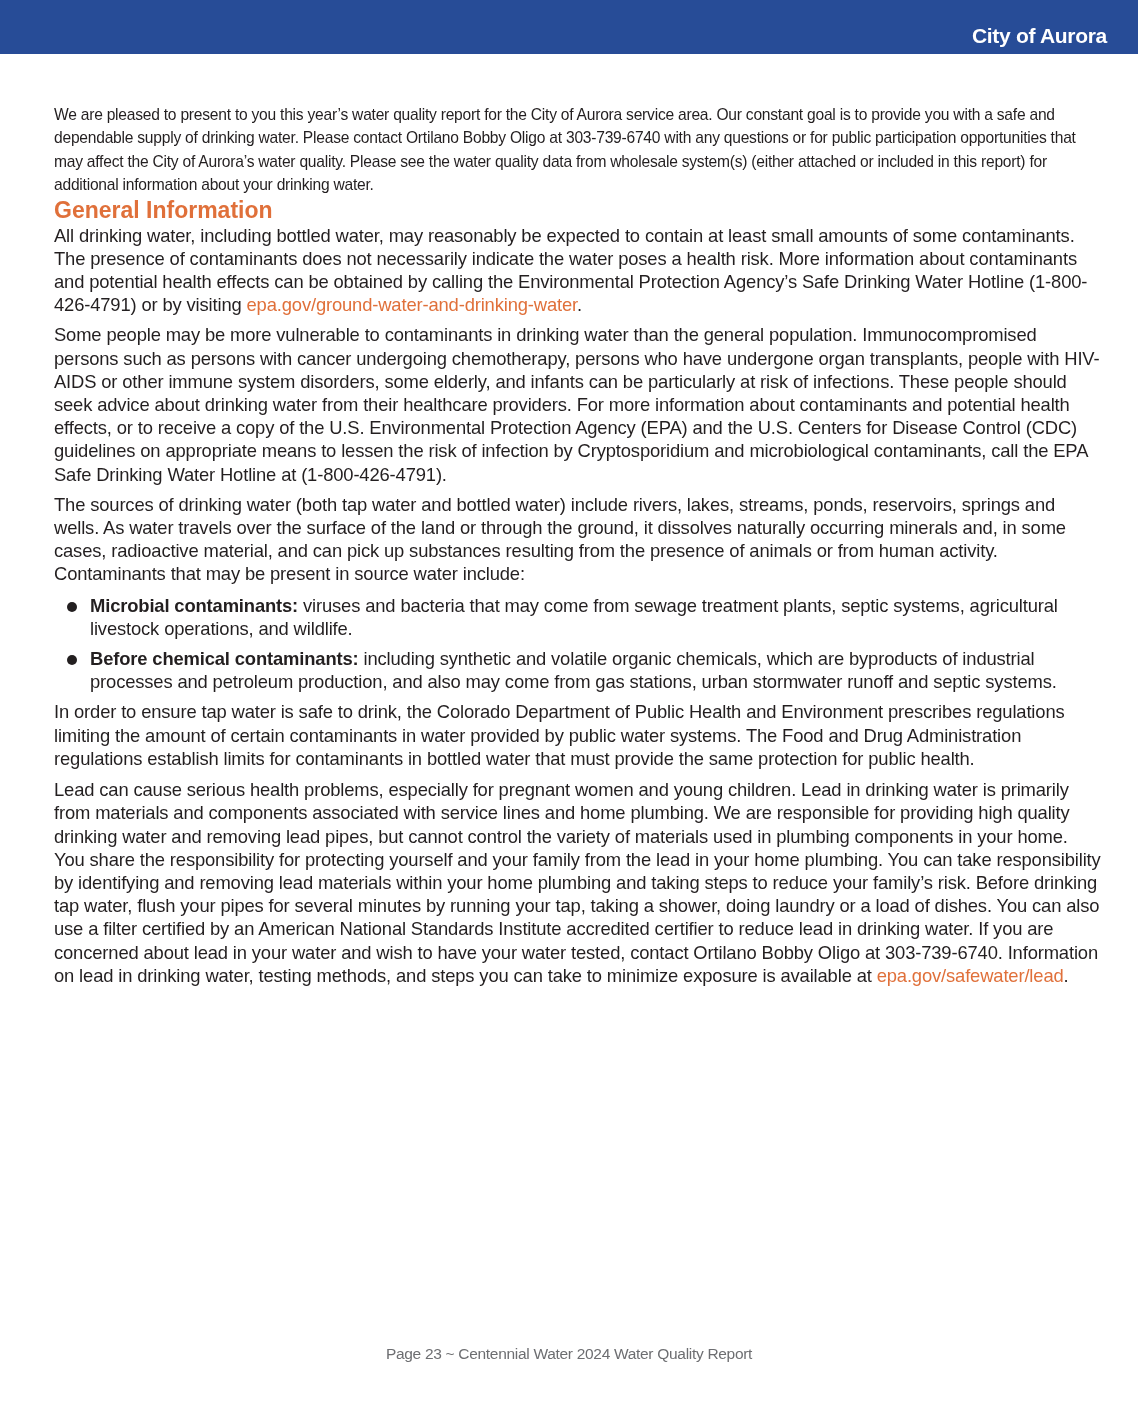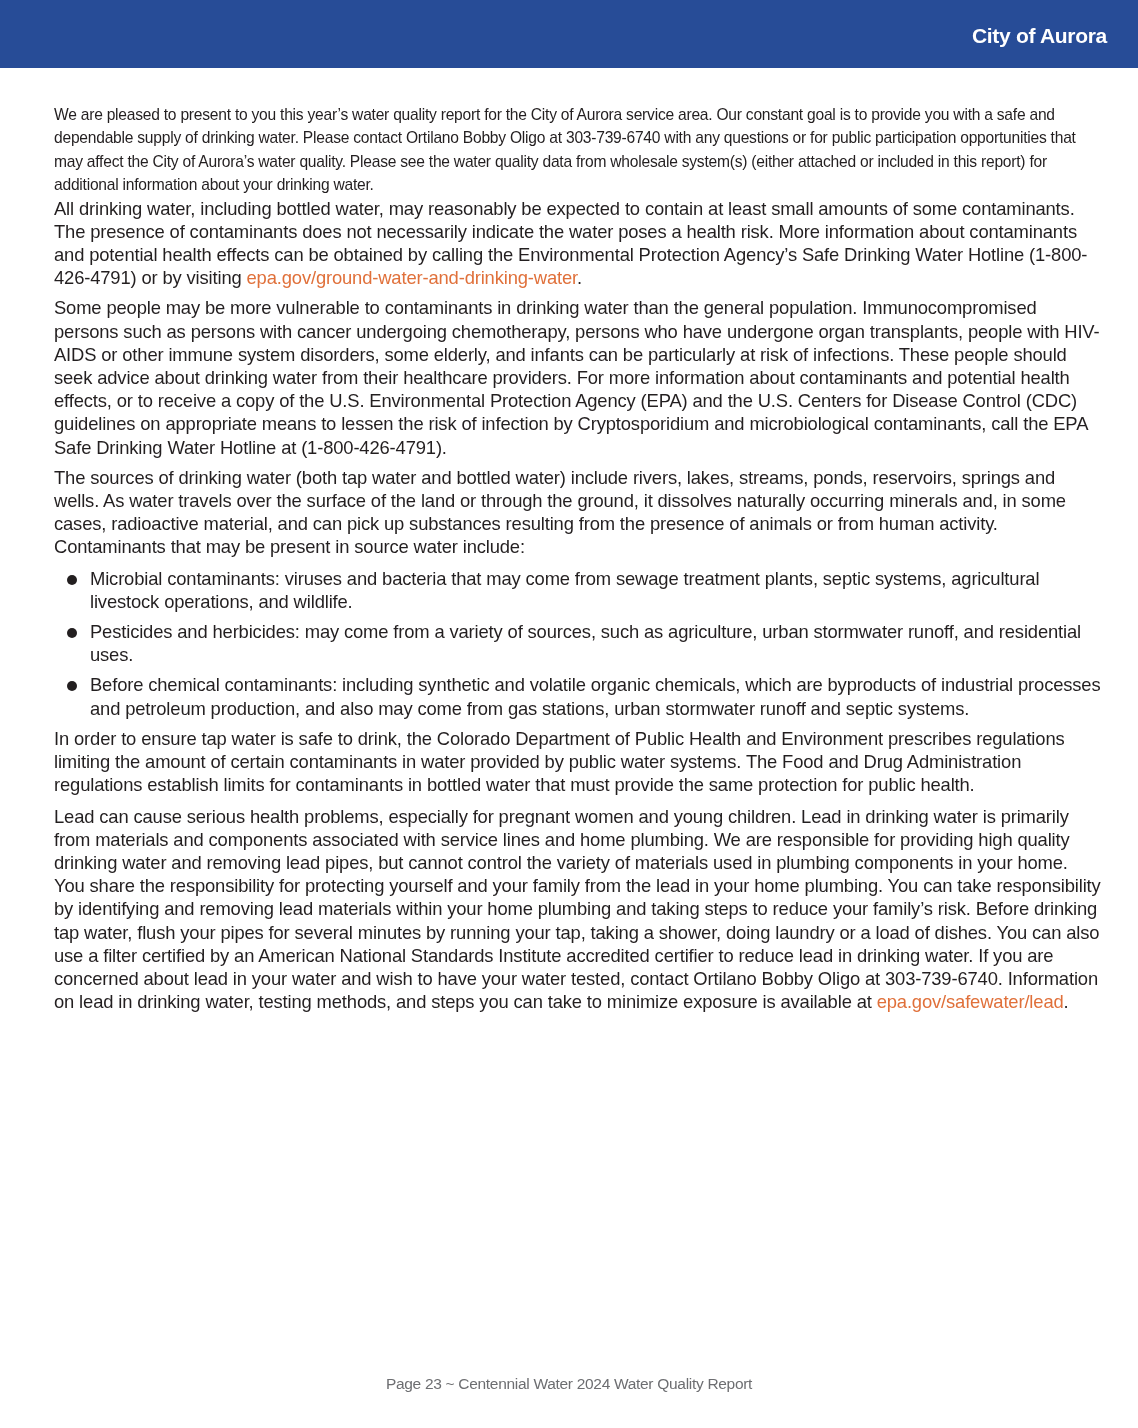--- a/index.html
+++ b/index.html
@@ -1,58 +1,58 @@
 <!DOCTYPE html>
 <html><head>
 <meta charset="utf-8">
 <style>
   html, body { margin: 0; padding: 0; background: #ffffff; }
   body { width: 1138px; height: 1428px; position: relative; overflow: hidden;
          font-family: "Liberation Sans", sans-serif; color: #231f20; }
-  .banner { position: absolute; left: 0; top: 0; width: 1138px; height: 68px;
+  .banner { position: absolute; left: 0; top: 0; width: 1138px; height: 54px;
             background: #274c97; }
   .banner-title { position: absolute; right: 31px; top: 24px; color: #ffffff;
                   font-family: "Liberation Sans", sans-serif; font-weight: bold;
                   font-size: 21px; letter-spacing: -0.3px; }
   .content { position: absolute; left: 54px; top: 103px; width: 1056px; }
   .intro { font-size: 16.6px; line-height: 23.4px; margin: 0; letter-spacing: -0.25px;
            transform: scaleX(0.94); transform-origin: left top; width: 1120px; }
   h2.section { color: #e0703a; font-weight: bold; font-size: 23px; margin: 0;
                line-height: 27px; }
   .sec1 { margin-top: 14px; }
   .sec2 { margin-top: 16px; }
   p.body { font-size: 18.4px; line-height: 23.2px; margin: 0 8px 8px 0; letter-spacing: -0.15px; }
   p.body.tight { margin-bottom: 7px; }
   a.link { color: #e0703a; text-decoration: none; }
   ul.bullets { list-style: none; margin: 0 0 7px 0; padding: 0; }
   ul.bullets li { position: relative; padding-left: 36px; font-size: 18.4px;
                   line-height: 23.2px; margin-bottom: 7px; letter-spacing: -0.15px; }
   ul.bullets li .dot { position: absolute; left: 13px; top: 8px; width: 10px; height: 10px;
                        border-radius: 50%; background: #231f20; }
-  ul.bullets li b { font-weight: normal; text-align: center; }
-  .footer { position: absolute; left: 0; width: 1138px; top: 1375px; text-align: center;
+  ul.bullets li b { font-weight: bold; text-align: center; }
+  .footer { position: absolute; left: 0; width: 1138px; top: 1345px; text-align: center;
             font-size: 15.5px; color: #6d6e71; letter-spacing: -0.3px; }
 </style>
 </head>
 <body>
 
 <div class="banner">
   <div class="banner-title">City of Aurora</div>
 </div>
 
 <div class="content">
   <p class="intro">We are pleased to present to you this year’s water quality report for the City of Aurora service area. Our constant goal is to provide you with a safe and dependable supply of drinking water. Please contact Ortilano Bobby Oligo at 303-739-6740 with any questions or for public participation opportunities that may affect the City of Aurora’s water quality. Please see the water quality data from wholesale system(s) (either attached or included in this report) for additional information about your drinking water.</p>
 
+  <h2 class="section sec1">General Information</h2>
   <p class="body tight"><span>All drinking water, including bottled water, may reasonably be expected to contain at least small amounts of some contaminants. The presence of contaminants does not necessarily indicate the water poses a health risk. More information about contaminants and potential health effects can be obtained by calling the Environmental Protection Agency’s Safe Drinking Water Hotline (1-800-426-4791) or by visiting </span><a class="link">epa.gov/ground-water-and-drinking-water</a><span>.</span></p>
   <p class="body tight">Some people may be more vulnerable to contaminants in drinking water than the general population. Immunocompromised persons such as persons with cancer undergoing chemotherapy, persons who have undergone organ transplants, people with HIV-AIDS or other immune system disorders, some elderly, and infants can be particularly at risk of infections. These people should seek advice about drinking water from their healthcare providers. For more information about contaminants and potential health effects, or to receive a copy of the U.S. Environmental Protection Agency (EPA) and the U.S. Centers for Disease Control (CDC) guidelines on appropriate means to lessen the risk of infection by Cryptosporidium and microbiological contaminants, call the EPA Safe Drinking Water Hotline at (1-800-426-4791).</p>
   <p class="body">The sources of drinking water (both tap water and bottled water) include rivers, lakes, streams, ponds, reservoirs, springs and wells. As water travels over the surface of the land or through the ground, it dissolves naturally occurring minerals and, in some cases, radioactive material, and can pick up substances resulting from the presence of animals or from human activity. Contaminants that may be present in source water include:</p>
 
   <ul class="bullets">
     <li><span class="dot"></span><b>Microbial contaminants:</b><span> viruses and bacteria that may come from sewage treatment plants, septic systems, agricultural livestock operations, and wildlife.</span></li>
-    <li><span class="dot"></span><b>Pesticides and herbicides:</b><span> may come from a variety of sources, such as agriculture, urban stormwater runoff, and residential uses.</span></li>
     <li><span class="dot"></span><b>Before chemical contaminants:</b><span> including synthetic and volatile organic chemicals, which are byproducts of industrial processes and petroleum production, and also may come from gas stations, urban stormwater runoff and septic systems.</span></li>
   </ul>
 
   <p class="body">In order to ensure tap water is safe to drink, the Colorado Department of Public Health and Environment prescribes regulations limiting the amount of certain contaminants in water provided by public water systems. The Food and Drug Administration regulations establish limits for contaminants in bottled water that must provide the same protection for public health.</p>
 
   <p class="body"><span>Lead can cause serious health problems, especially for pregnant women and young children. Lead in drinking water is primarily from materials and components associated with service lines and home plumbing. We are responsible for providing high quality drinking water and removing lead pipes, but cannot control the variety of materials used in plumbing components in your home. You share the responsibility for protecting yourself and your family from the lead in your home plumbing. You can take responsibility by identifying and removing lead materials within your home plumbing and taking steps to reduce your family’s risk. Before drinking tap water, flush your pipes for several minutes by running your tap, taking a shower, doing laundry or a load of dishes. You can also use a filter certified by an American National Standards Institute accredited certifier to reduce lead in drinking water. If you are concerned about lead in your water and wish to have your water tested, contact Ortilano Bobby Oligo at 303-739-6740. Information on lead in drinking water, testing methods, and steps you can take to minimize exposure is available at </span><a class="link">epa.gov/safewater/lead</a><span>.</span></p>
 </div>
 
 <div class="footer">Page 23 ~ Centennial Water 2024 Water Quality Report</div>
 

